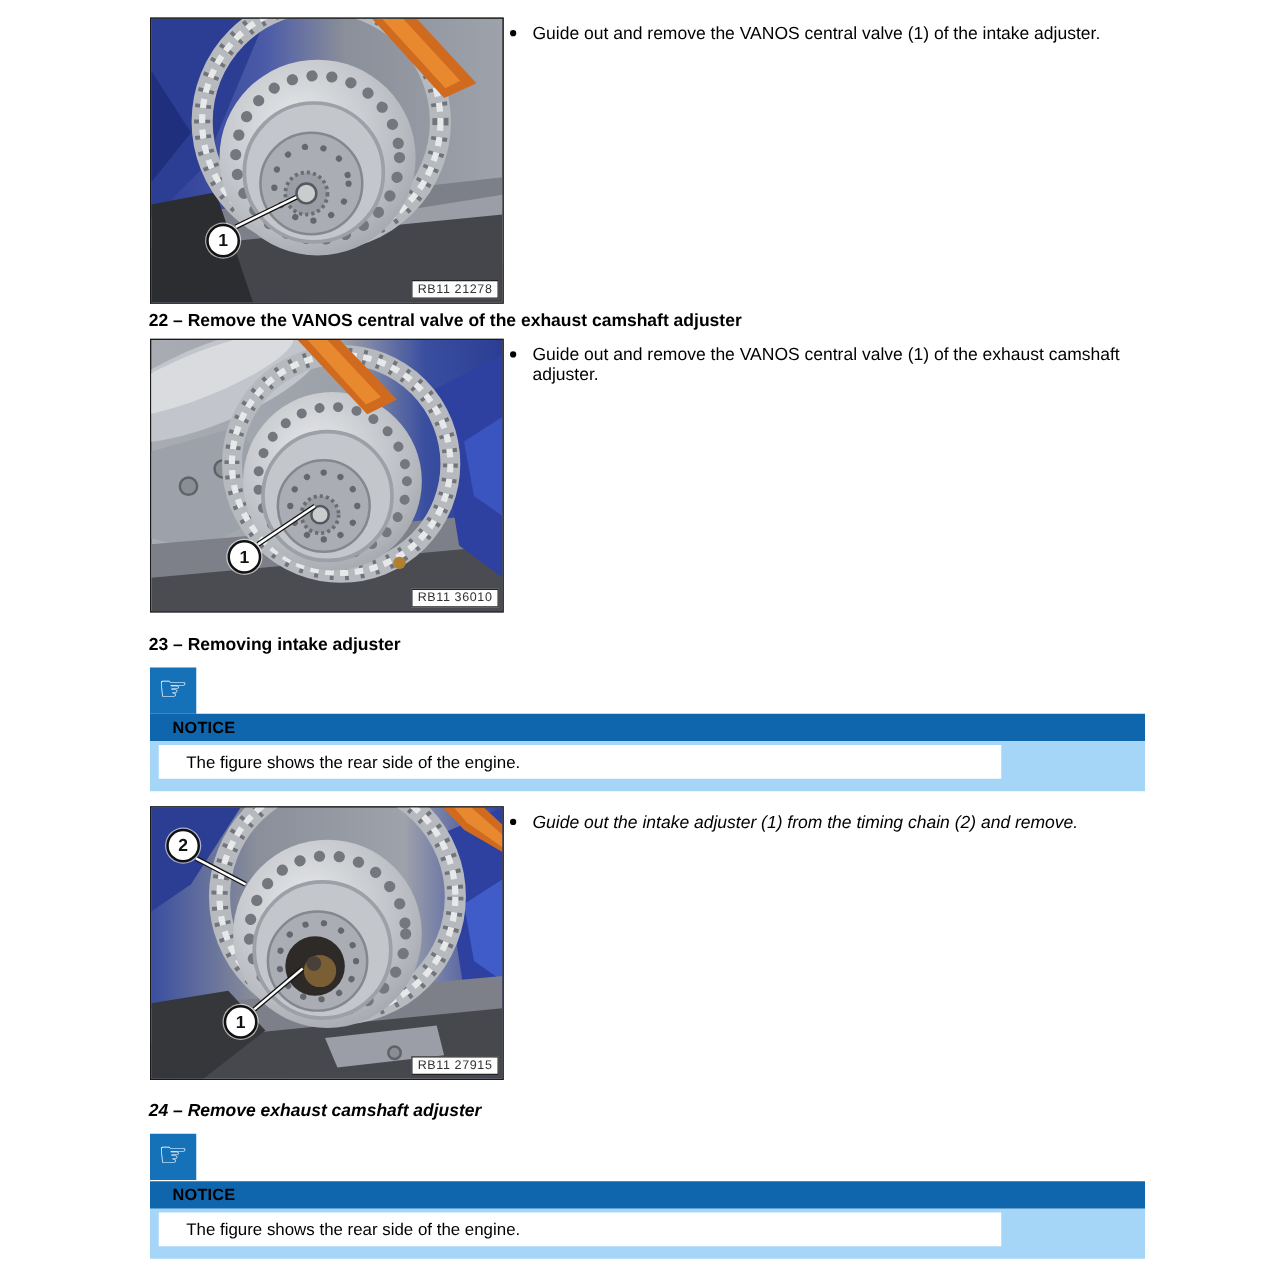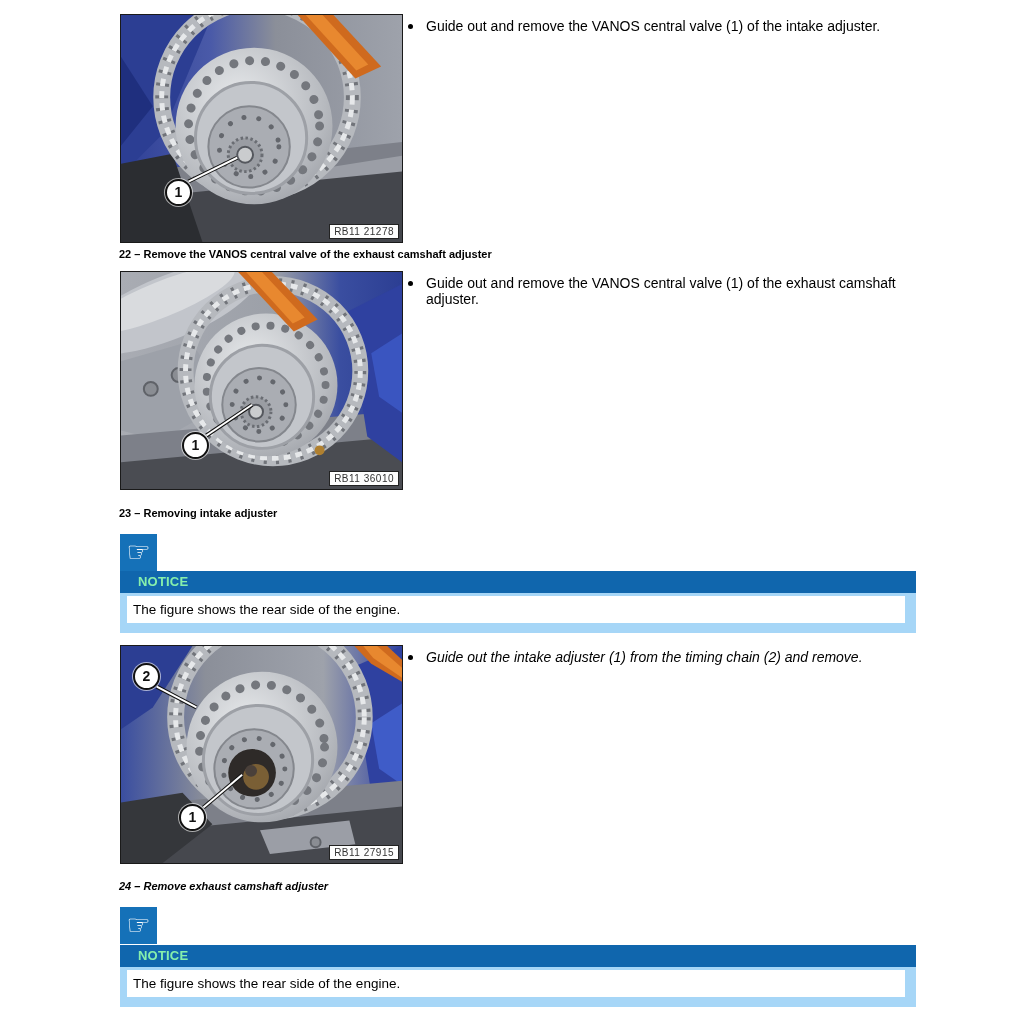--- a/index.html
+++ b/index.html
@@ -22,38 +22,38 @@
   }
   .fig-label{
     position:absolute;right:3px;bottom:3px;background:#fdfdfd;border:1px solid #222;
     font-size:10px;color:#333;padding:1px 4px 0 4px;letter-spacing:.5px;line-height:12px;height:15px;margin-top:25px;
   }
 
   
   .bullet-item{position:absolute;display:flex;font-size:14px;line-height:15.5px;}
   .bullet-dot{width:5px;height:5px;border-radius:50%;background:#000;margin:5px 13px 0 0;flex:none;}
   .bullet-text{display:block;}
-  .step-heading{position:absolute;font-size:11px;font-weight:bold;white-space:nowrap;}
+  .step-heading{position:absolute;font-size:14px;font-weight:bold;white-space:nowrap;}
 
   
   .note-icon{
     position:absolute;width:37px;height:37px;background:var(--icon-blue);
     color:#fff;text-align:center;line-height:36px;font-size:27px;
     font-family:"DejaVu Sans",sans-serif;
   }
 
   
   .notice-bar{
     position:absolute;width:796px;height:22px;background:var(--notice-bar);
-    color:#86efac;font-size:13px;font-weight:bold;line-height:22px;padding-left:18px;letter-spacing:.2px;
+    color:#000000;font-size:13px;font-weight:bold;line-height:22px;padding-left:18px;letter-spacing:.2px;
   }
   .notice-body{position:absolute;width:796px;height:40px;background:var(--notice-light);}
   .notice-inner{
-    position:absolute;left:7px;top:3px;width:778px;height:27px;background:#fff;
-    font-size:13.5px;line-height:27px;padding-left:6px;color:#000;
+    position:absolute;left:7px;top:3px;width:674px;height:27px;background:#fff;
+    font-size:13.5px;line-height:27px;padding-left:22px;color:#000;
   }
 </style>
 </head>
 <body>
 
 <div class="page">
 
   <div class="figure" style="left:120px;top:14px;width:283px;height:229px;">
     <svg viewBox="0 0 283 229" preserveAspectRatio="none">
       <defs>

